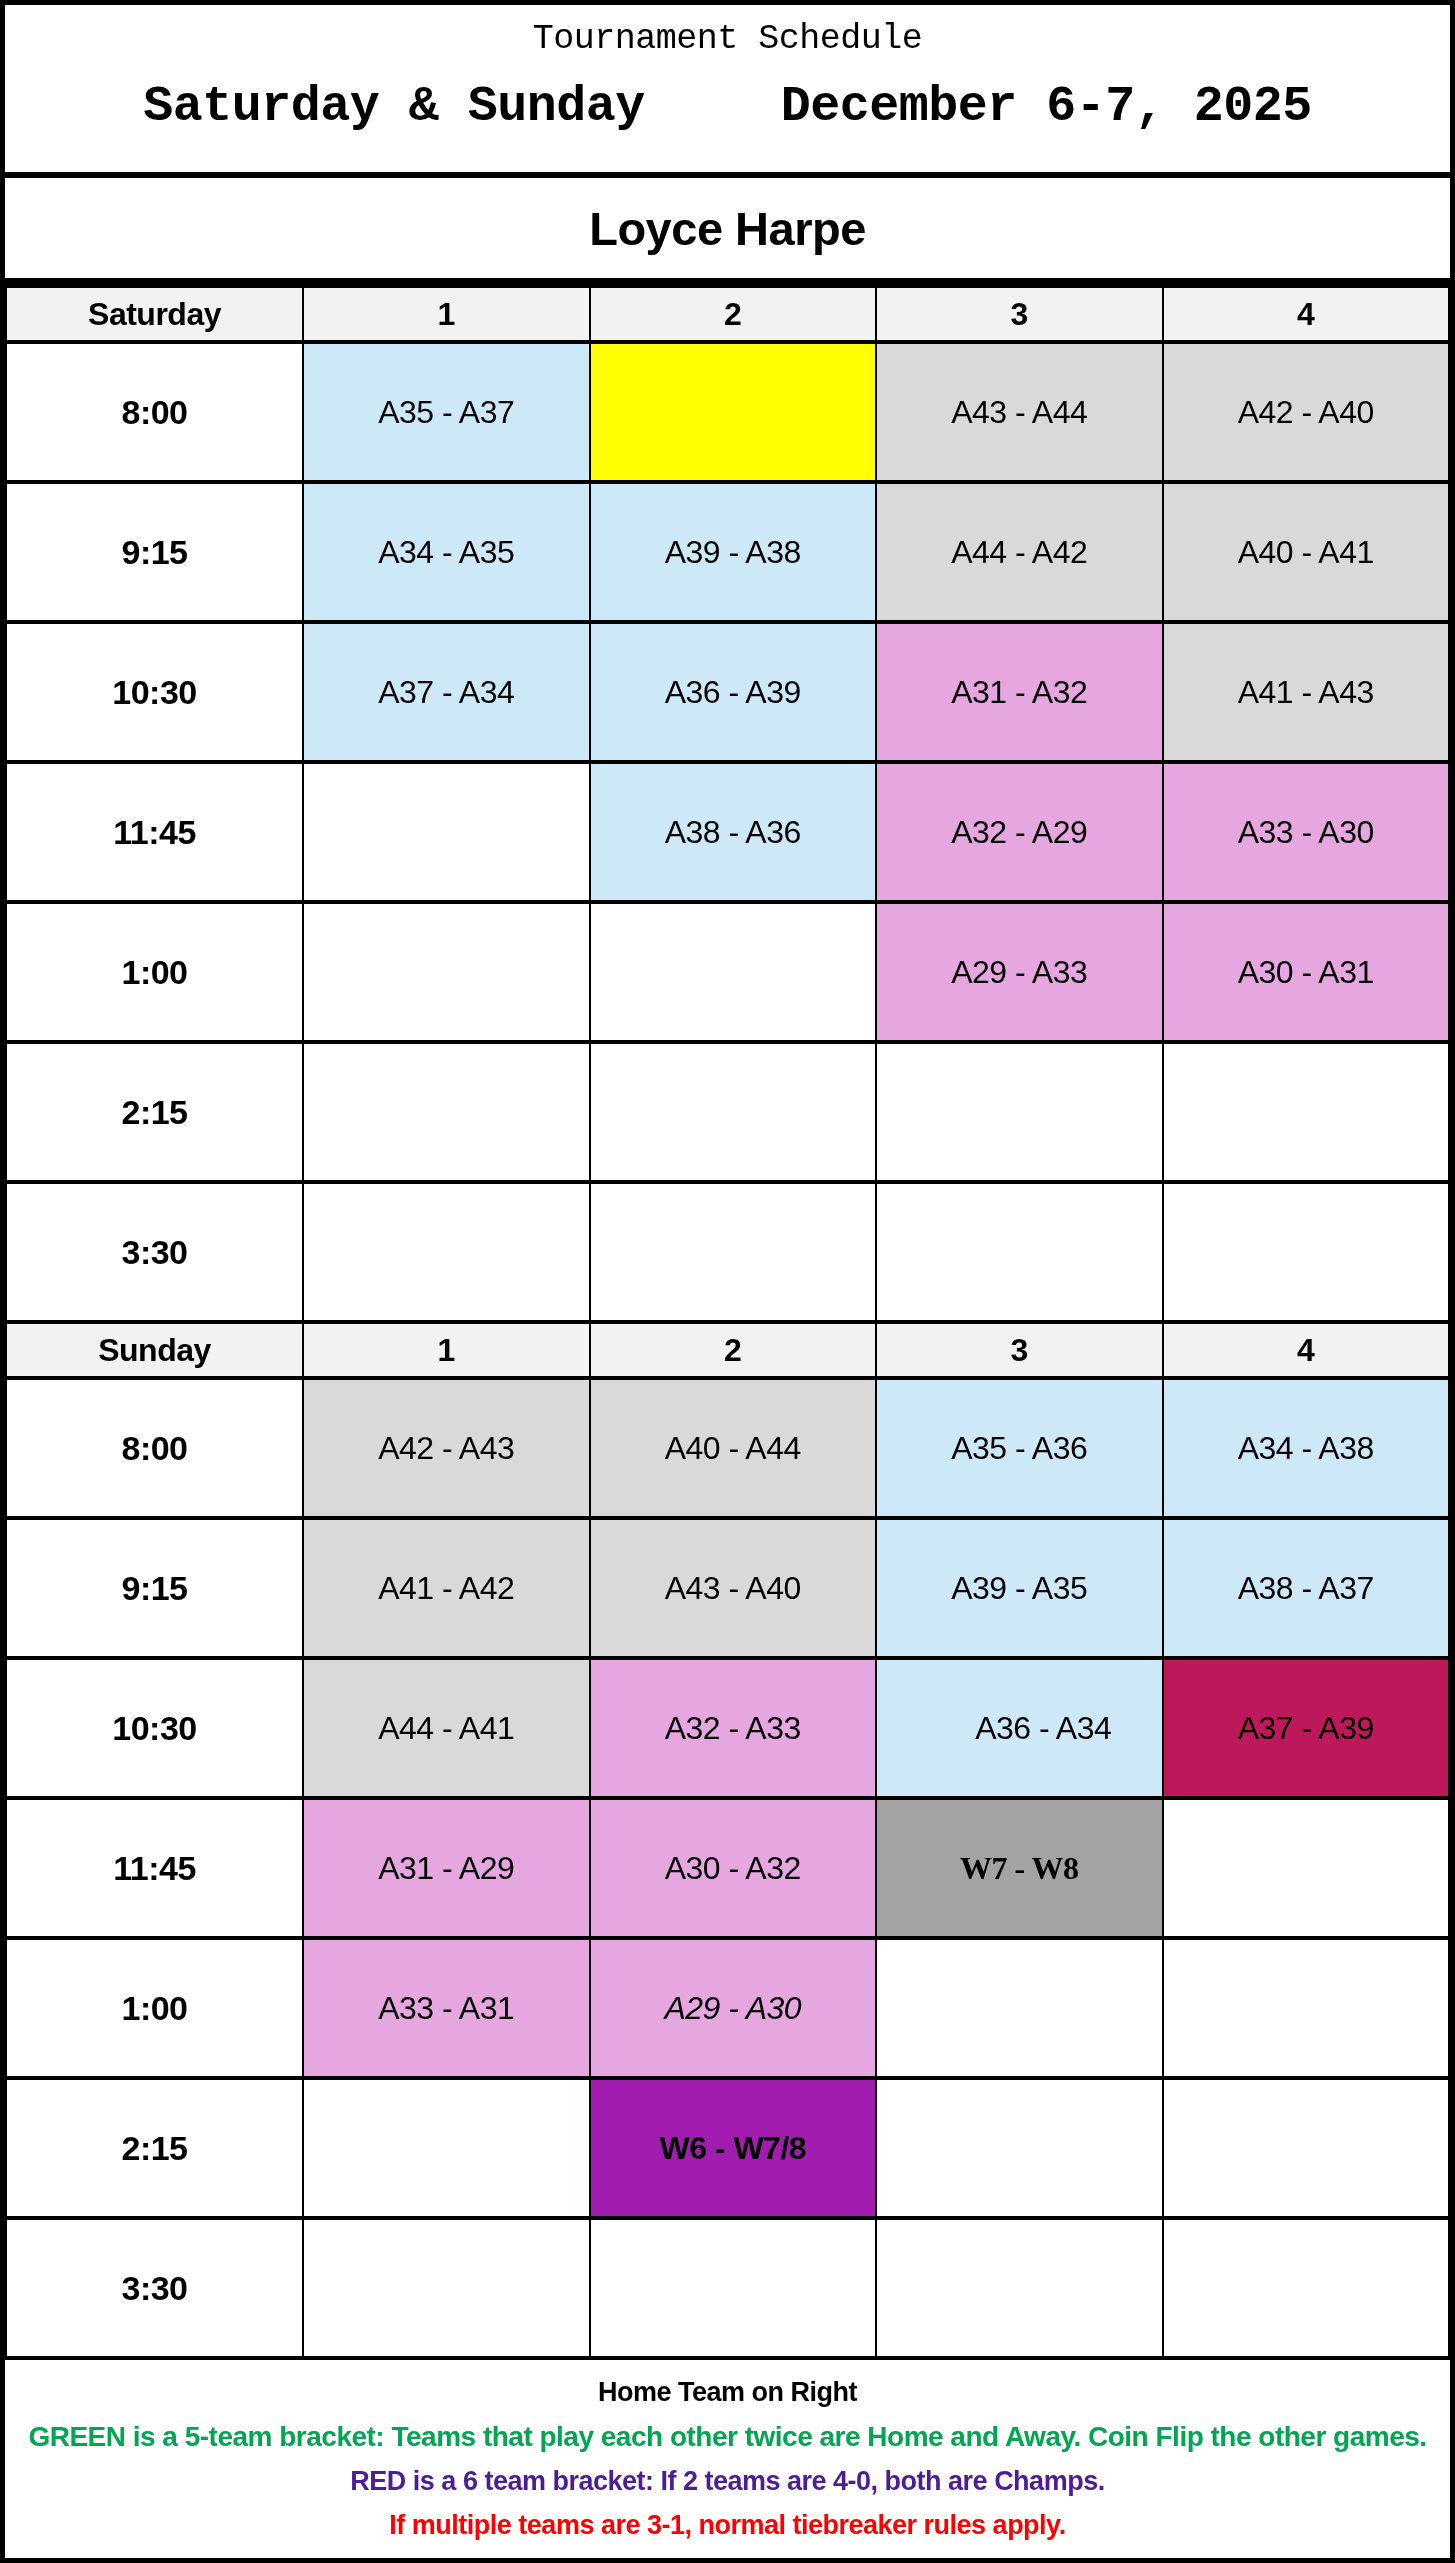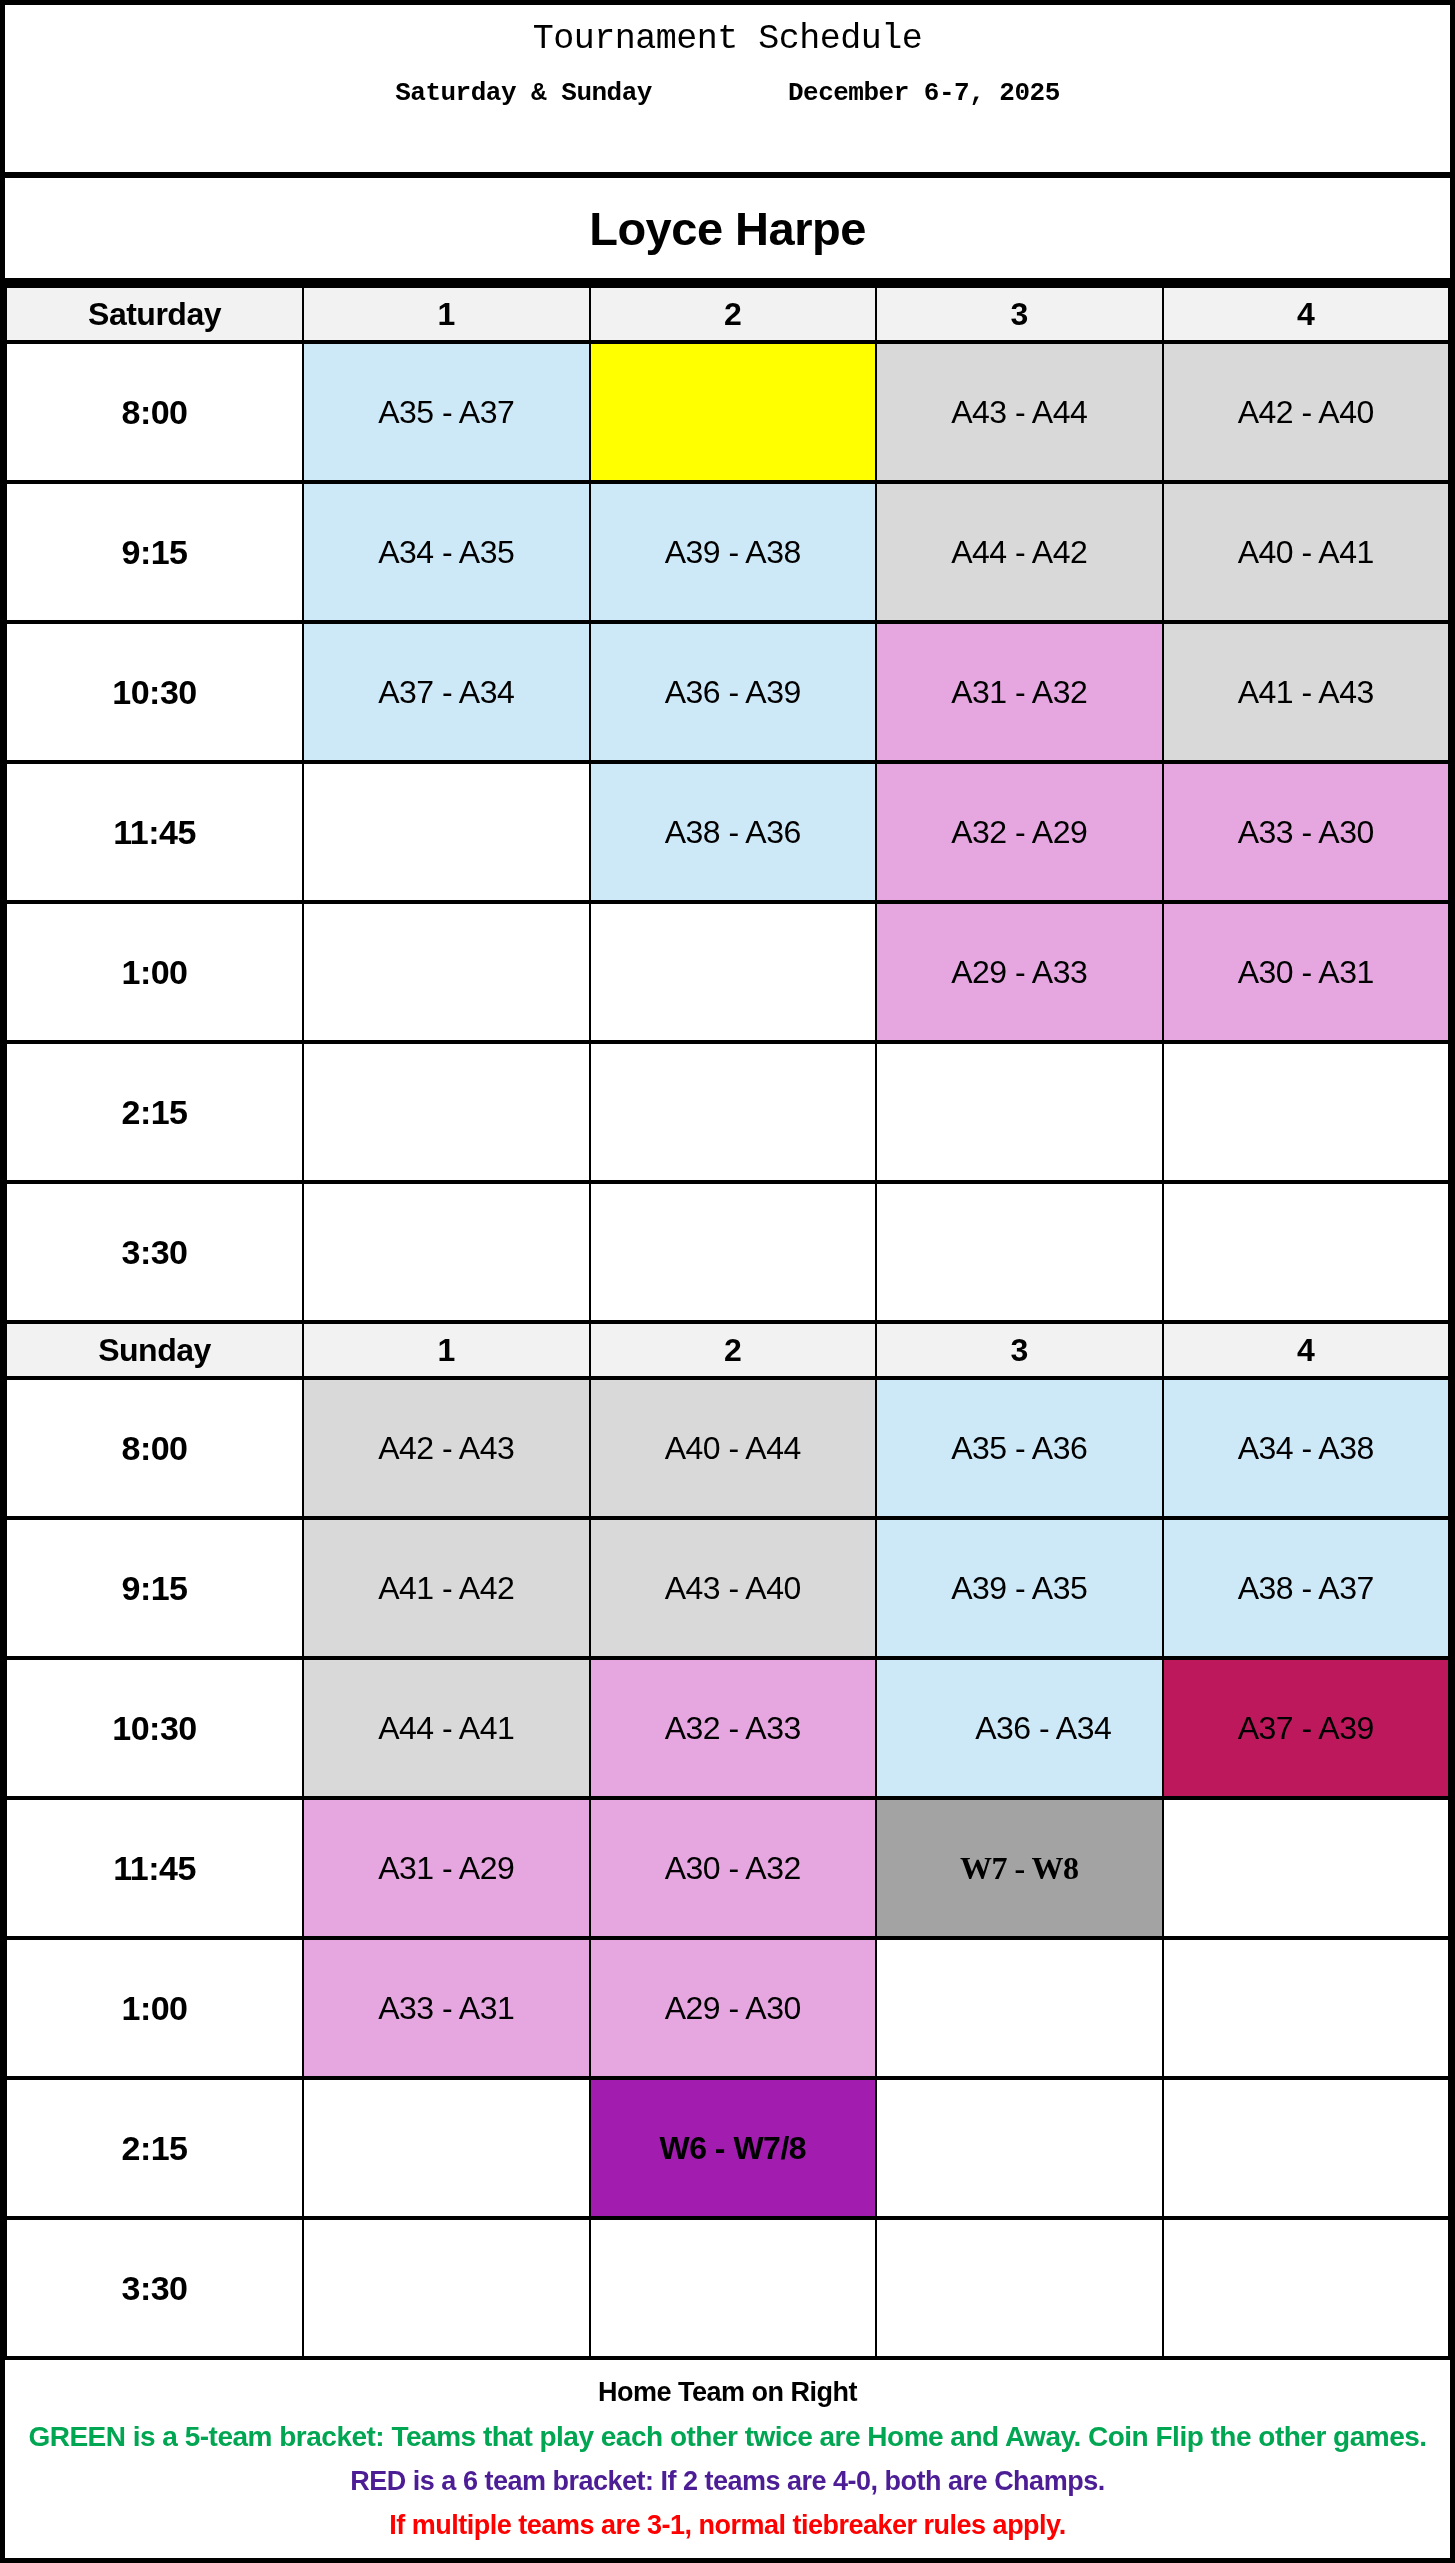--- a/index.html
+++ b/index.html
@@ -9,21 +9,21 @@
     border:5.8px solid #000;
     background:#fff;
     display:flex;flex-direction:column;
     font-family:"Liberation Sans",sans-serif;
     color:#000;
     letter-spacing:-0.5px;
   }
   
   .header{flex:none;height:167px;border-bottom:6.8px solid #000;text-align:center;font-family:Liberation Mono, monospace;}
   .title{font-size:35px;font-weight:400;margin-top:13.6px;}
-  .subtitle{display:flex;justify-content:center;gap:136px;font-size:26px;font-weight:700;margin-top:19.4px;}
+  .subtitle{display:flex;justify-content:center;gap:136px;font-size:50px;font-weight:700;margin-top:19.4px;}
   
   .venue-row{flex:none;height:100px;border-bottom:6.8px solid #000;
     display:flex;align-items:center;justify-content:center;
     font-size:47px;font-weight:700;}
   
   table.schedule{flex:none;border-collapse:collapse;width:100%;table-layout:fixed;}
   table.schedule th,table.schedule td{
     border:2.9px solid #000;
     border-top-width:4.9px;border-bottom-width:4.9px;
     text-align:center;vertical-align:middle;padding:0;overflow:hidden;
@@ -159,21 +159,21 @@
         <tr class="schedule-row">
           <td class="time-cell">11:45</td>
           <td class="game-cell" style="background: rgb(230, 166, 224);">A31 - A29</td>
           <td class="game-cell" style="background: rgb(230, 166, 224);">A30 - A32</td>
           <td class="game-cell bold" style="background: #a3a3a3; font-family: Liberation Serif, serif;">W7 - W8</td>
           <td class="game-cell" style="background: rgb(255, 255, 255);"></td>
         </tr>
         <tr class="schedule-row">
           <td class="time-cell">1:00</td>
           <td class="game-cell" style="background: rgb(230, 166, 224);">A33 - A31</td>
-          <td class="game-cell" style="background: rgb(230, 166, 224);">A29 - A30</td>
+          <td class="game-cell" style="background: rgb(230, 166, 224); font-style: italic;">A29 - A30</td>
           <td class="game-cell" style="background: rgb(255, 255, 255);"></td>
           <td class="game-cell" style="background: rgb(255, 255, 255);"></td>
         </tr>
         <tr class="schedule-row">
           <td class="time-cell">2:15</td>
           <td class="game-cell" style="background: rgb(255, 255, 255);"></td>
           <td class="game-cell bold" style="background: #a21caf; margin-left: 24px;">W6 - W7/8</td>
           <td class="game-cell" style="background: rgb(255, 255, 255);"></td>
           <td class="game-cell" style="background: rgb(255, 255, 255);"></td>
         </tr>

